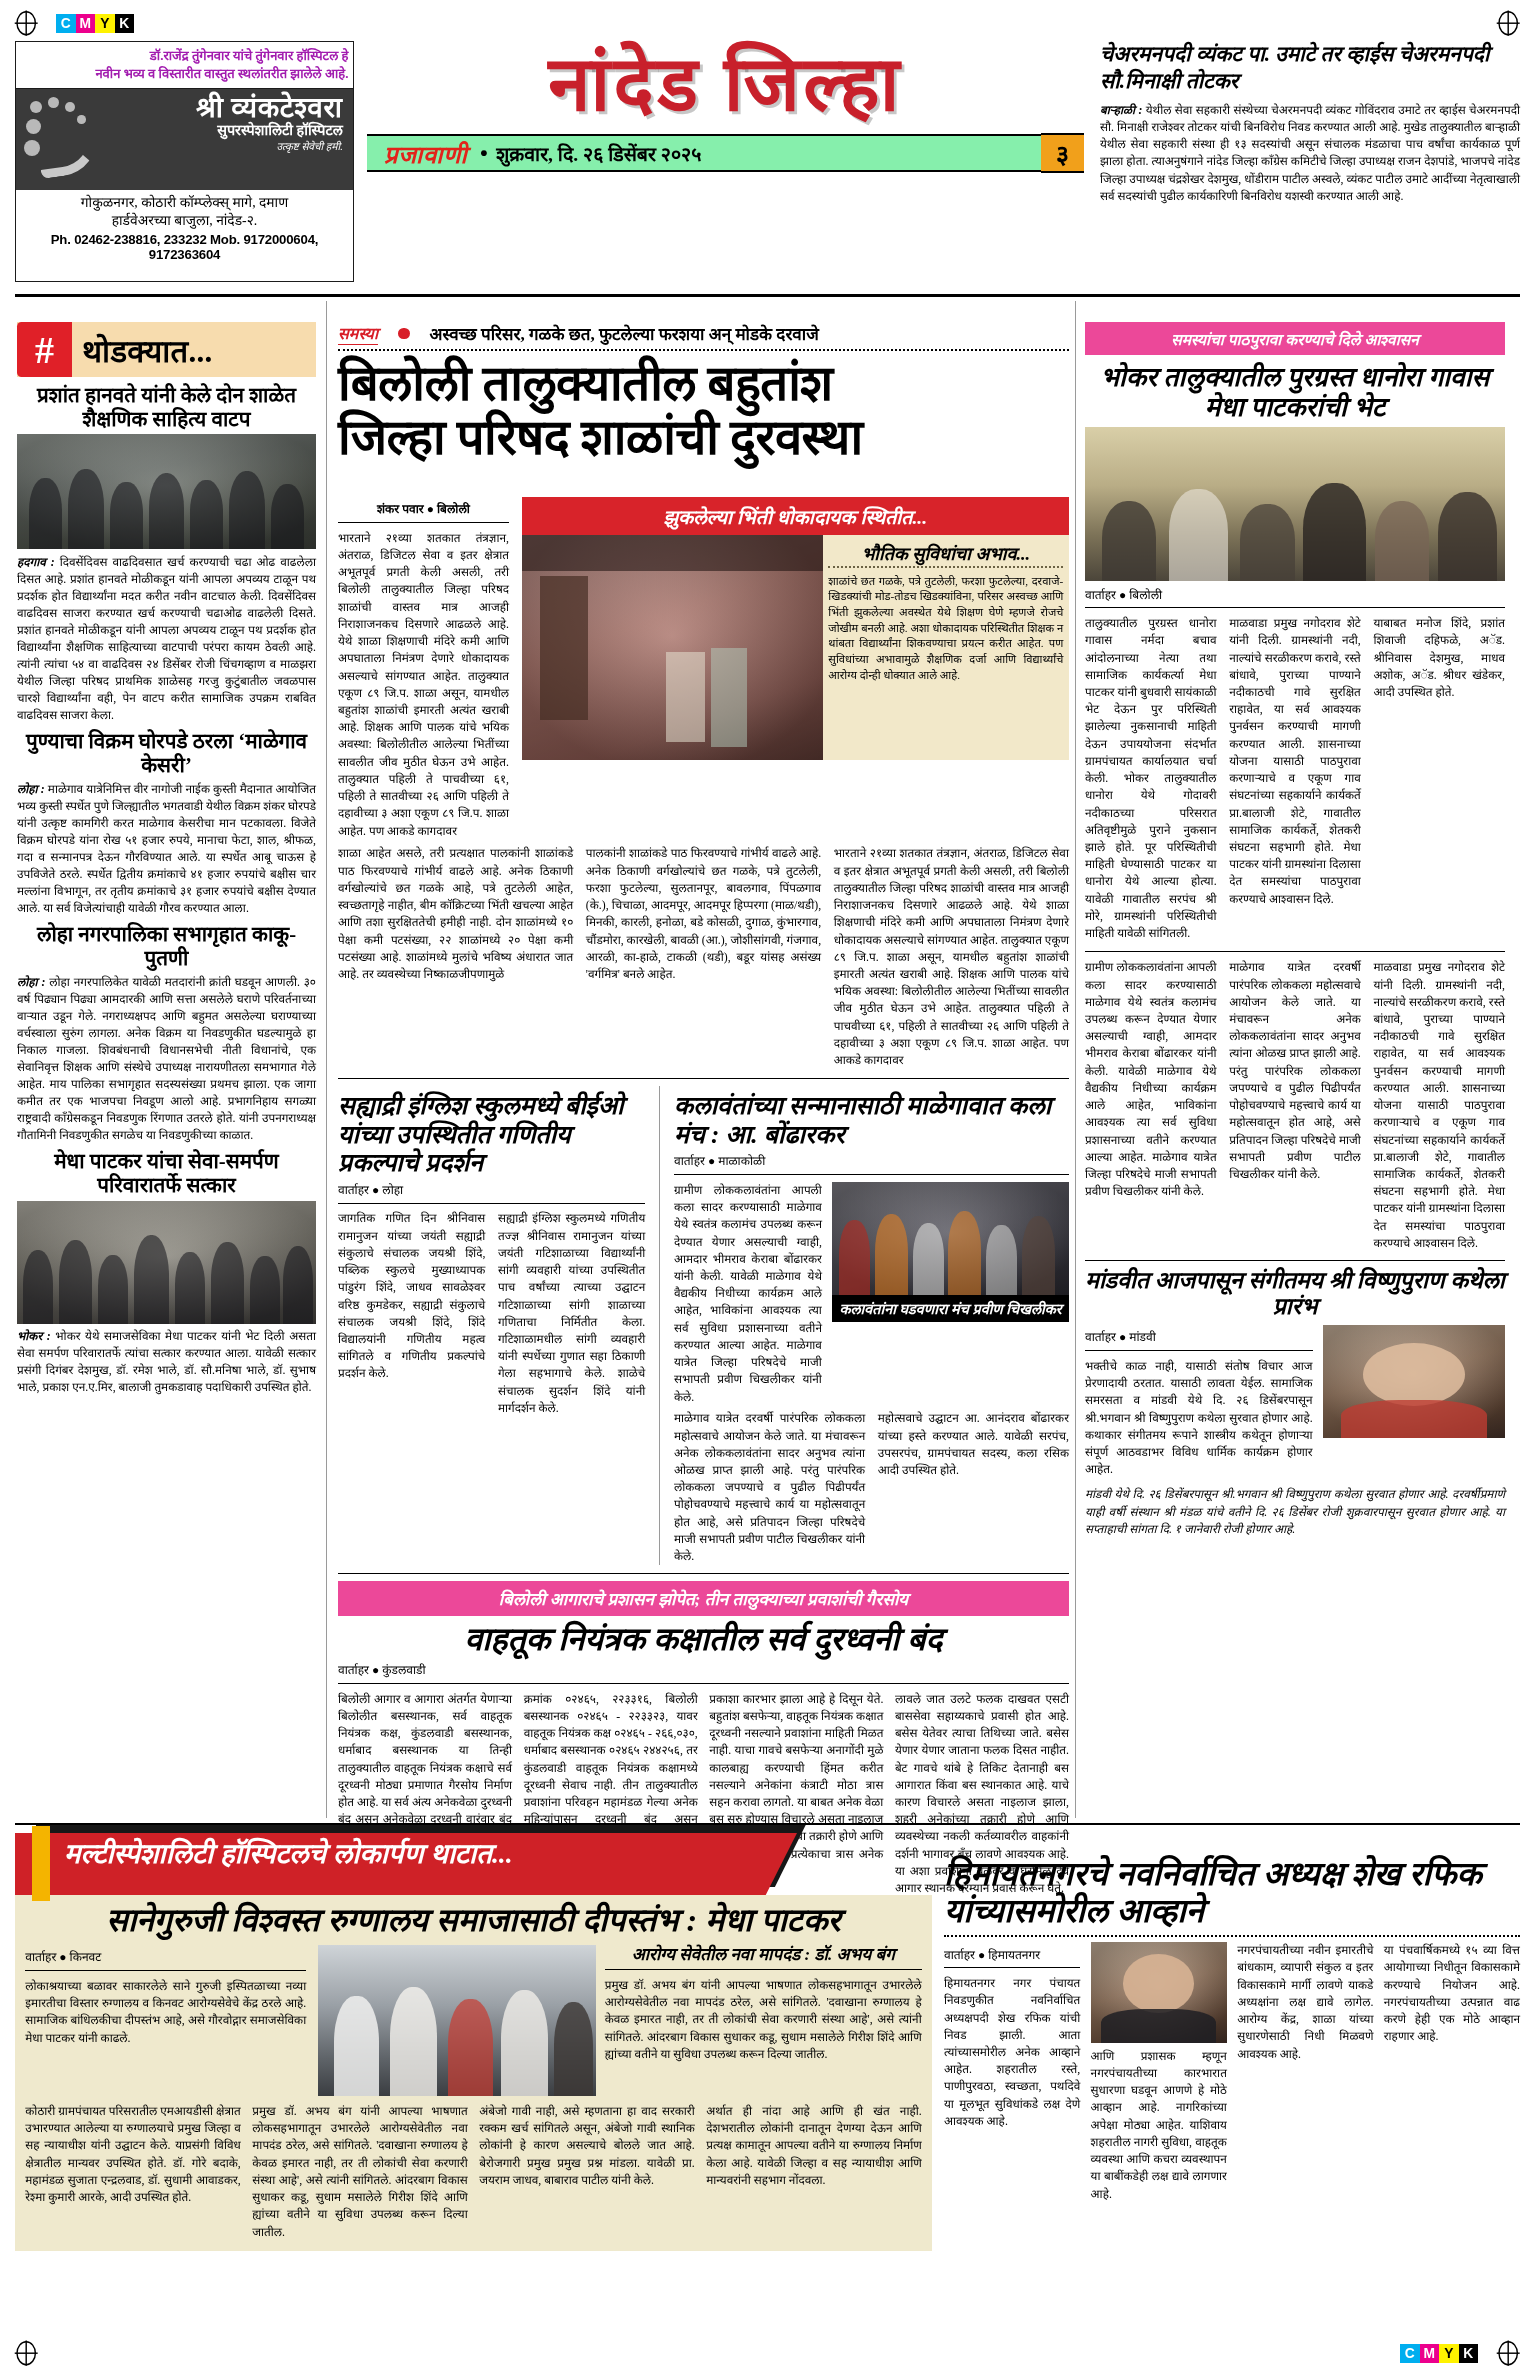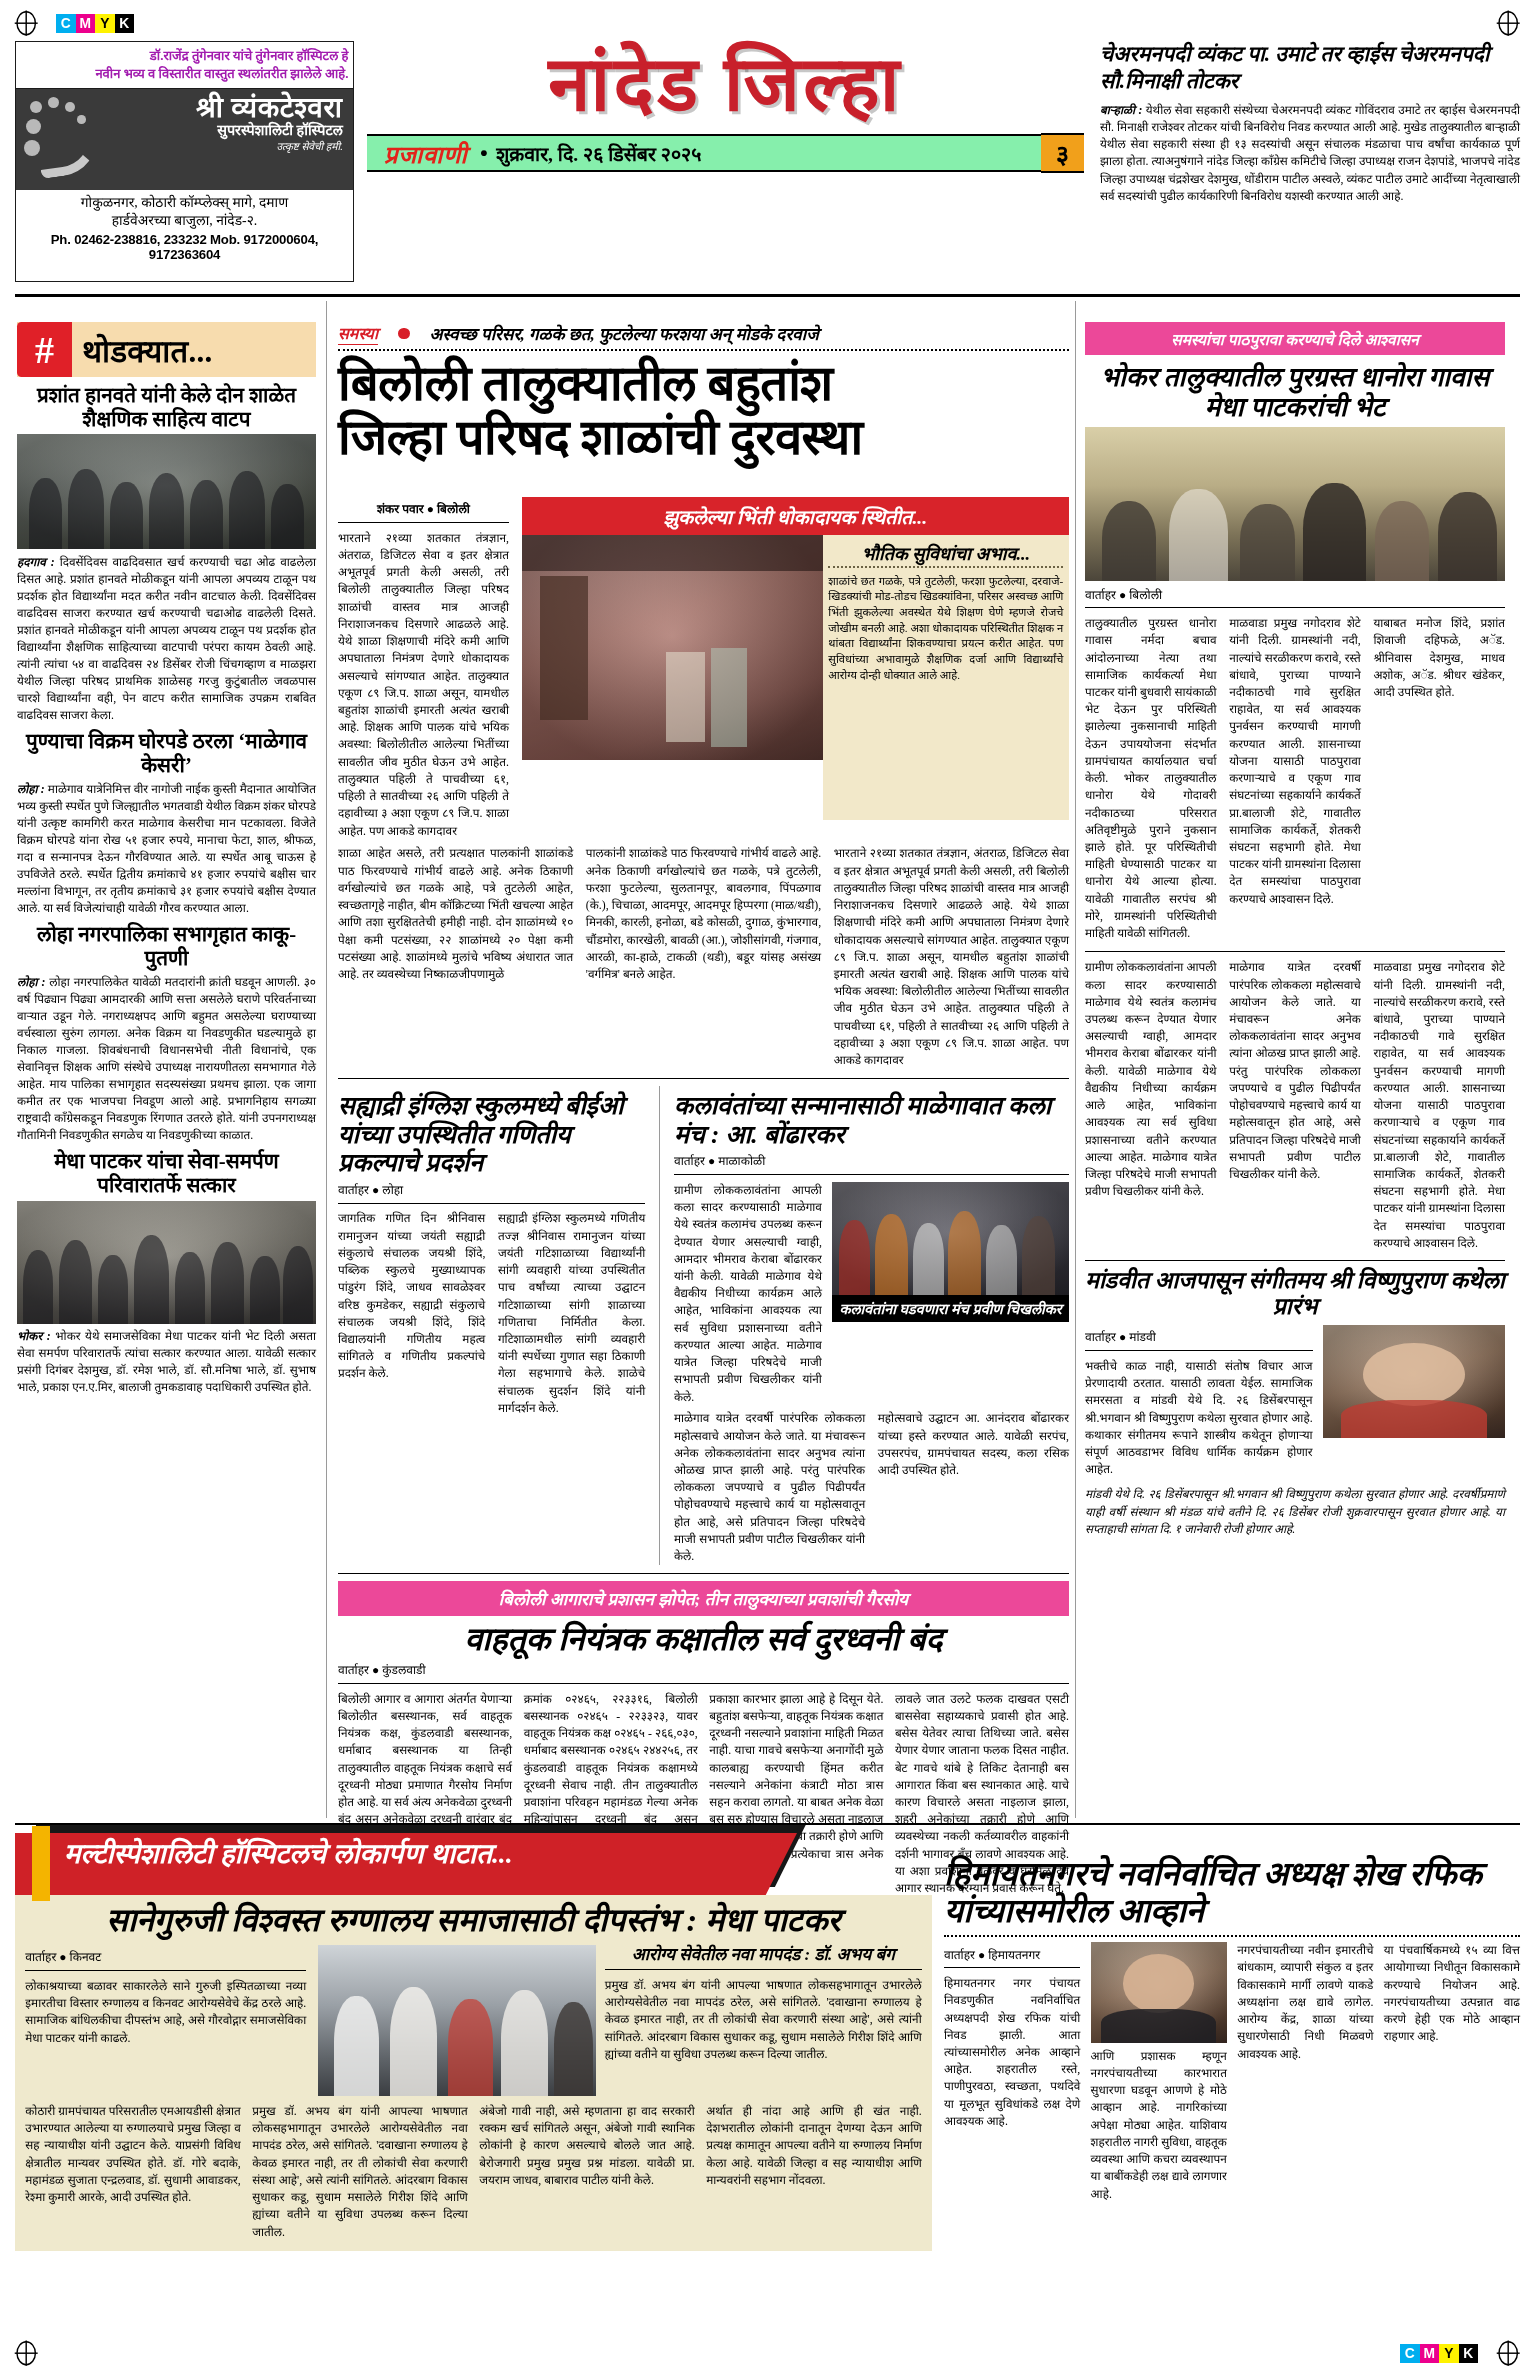--- a/index.html
+++ b/index.html
@@ -150,21 +150,21 @@
   
   .main-col { position:absolute; left:338px; top:322px; width:731px; }
   .kicker {
     display:flex; align-items:center; gap:20px; padding-bottom:3.4px;text-align:right;
   }
   .kicker .tag {
     color:#d81e28; font-size:16px; font-weight:bold; font-style:italic;
     border-bottom:1.7px solid #d81e28;
   }
   .kicker .dot { width:11.5px; height:11.5px; border-radius:50%; background:#d81e28; }
-  .kicker .txt { font-size:17px; font-weight:bold; font-style:italic; }
+  .kicker .txt { font-size:17px; font-weight:bold; }
   .dotline { border-top:2.3px dotted #000; margin:1.1px 0 5.7px; }
   .main-head {
     font-size:49px; font-weight:bold; line-height:1.1; letter-spacing:-0.6px;
     margin:1.1px 0 5.7px;
   }
   .byline { font-size:12px; text-align:center; margin:3.4px 0 2.3px; }
   .byline b { font-weight:bold; }
   .hr-thin { border-top:1.1px solid #000; margin:4.6px 0 6.9px; }
 
   .cap-red {
@@ -418,21 +418,21 @@
       <div style="flex:2.1;">
         <div class="cap-red">झुकलेल्या भिंती धोकादायक स्थितीत...</div>
         <div style="display:flex; gap:0;">
           <div class="photo room" style="width:55%; height:225px;">
             <div class="vig"></div>
             <div style="position:absolute; left:6%; top:18%; width:16%; height:64%; background:rgba(70,45,35,.7);"></div>
             <div style="position:absolute; left:48%; top:52%; width:13%; height:40%; background:rgba(230,225,210,.55);"></div>
             <div style="position:absolute; left:63%; top:50%; width:12%; height:44%; background:rgba(180,205,190,.5);"></div>
             <div style="position:absolute; left:0; top:0; width:100%; height:16%; background:rgba(25,15,12,.55);"></div>
           </div>
-          <div class="cap-cream" style="width:45%; height:285px; overflow:hidden;">
+          <div class="cap-cream" style="width:45%; height:225px; overflow:hidden;">
             <div class="t">भौतिक सुविधांचा अभाव...</div>
             <div class="dotline" style="border-top-color:#6b6244;"></div>
             <div class="b">शाळांचे छत गळके, पत्रे तुटलेली, फरशा फुटलेल्या, दरवाजे-खिडक्यांची मोड-तोडच खिडक्यांविना, परिसर अस्वच्छ आणि भिंती झुकलेल्या अवस्थेत येथे शिक्षण घेणे म्हणजे रोजचे जोखीम बनली आहे. अशा धोकादायक परिस्थितीत शिक्षक न थांबता विद्यार्थ्यांना शिकवण्याचा प्रयत्न करीत आहेत. पण सुविधांच्या अभावामुळे शैक्षणिक दर्जा आणि विद्यार्थ्यांचे आरोग्य दोन्ही धोक्यात आले आहे.</div>
           </div>
         </div>
       </div>
     </div>
 
     <div class="cols3" style="margin-top:5.7px;">
       <div class="body-txt">शाळा आहेत असले, तरी प्रत्यक्षात पालकांनी शाळांकडे पाठ फिरवण्याचे गांभीर्य वाढले आहे. अनेक ठिकाणी वर्गखोल्यांचे छत गळके आहे, पत्रे तुटलेली आहेत, स्वच्छतागृहे नाहीत, बीम कॉक्रिटच्या भिंती खचल्या आहेत आणि तशा सुरक्षिततेची हमीही नाही. दोन शाळांमध्ये १० पेक्षा कमी पटसंख्या, २२ शाळांमध्ये २० पेक्षा कमी पटसंख्या आहे. शाळांमध्ये मुलांचे भविष्य अंधारात जात आहे. तर व्यवस्थेच्या निष्काळजीपणामुळे</div>

